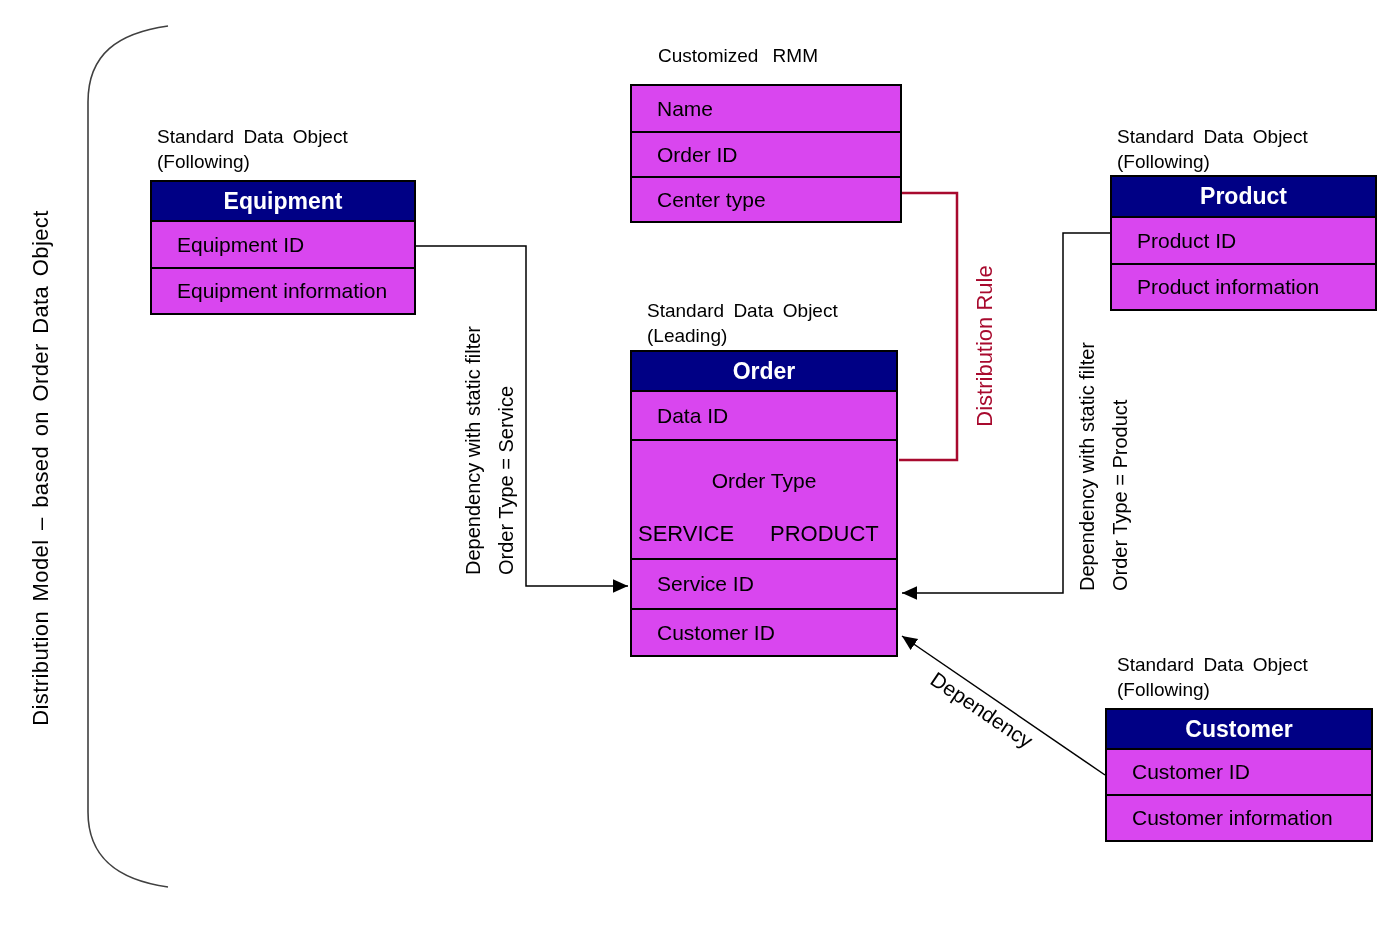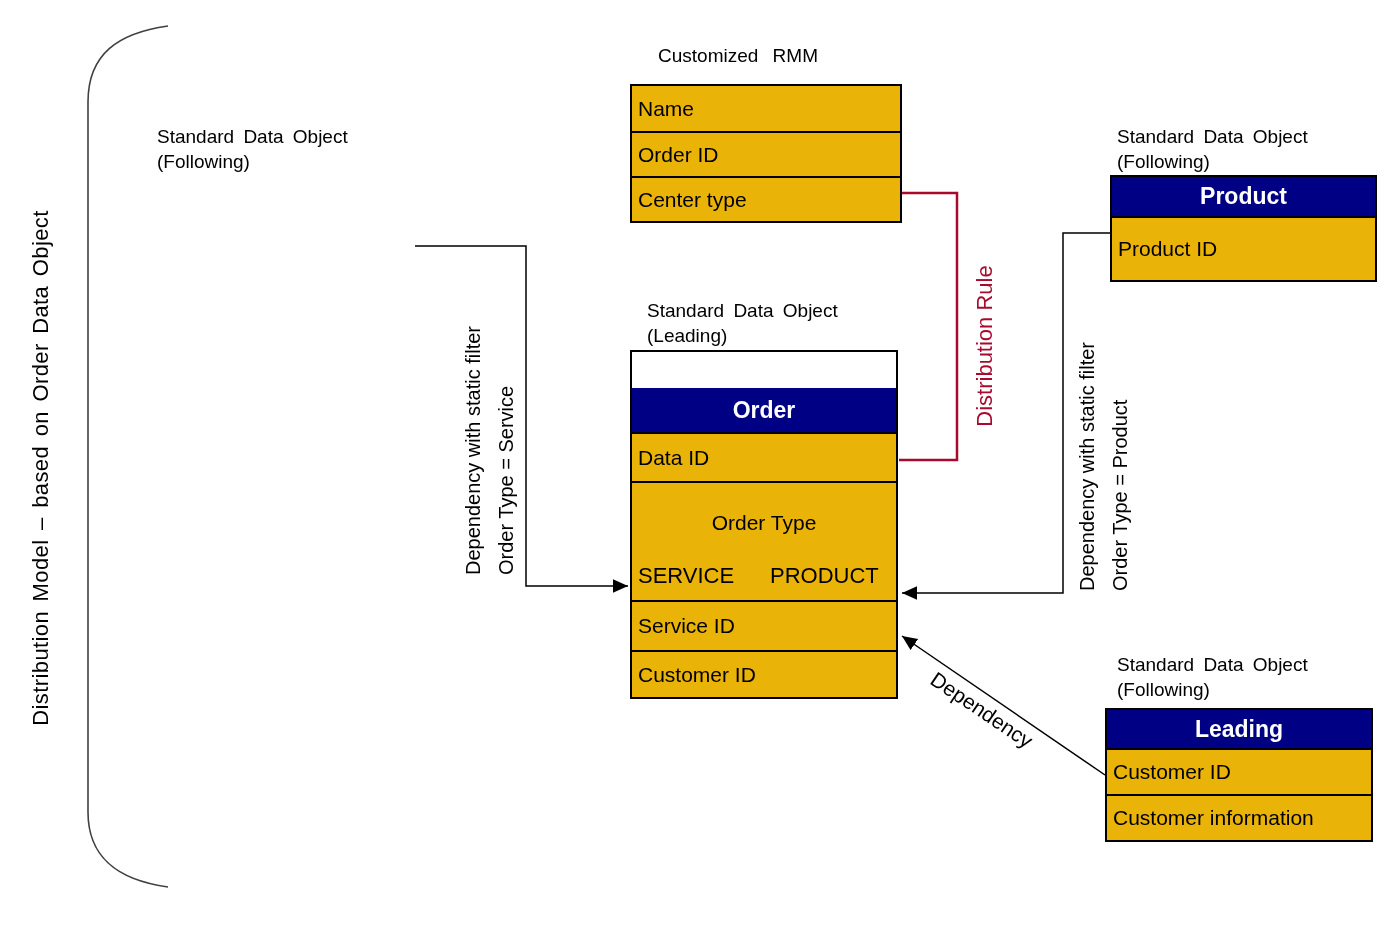--- a/index.html
+++ b/index.html
@@ -10,21 +10,21 @@
   svg.layer { position:absolute; left:0; top:0; width:1398px; height:945px; pointer-events:none; }
 
   
   .entity { position:absolute; border:2px solid #000; background:#fff; box-sizing:content-box; }
   .entity .hdr {
     display:flex; align-items:center; justify-content:center;
     background:#000085; color:#fff; font-weight:bold; font-size:23px;
   }
   .entity .row {
     border-top:2px solid #000; display:flex; align-items:center;
-    padding-left:6px; font-size:21px; box-sizing:border-box; background:#eab308;
+    padding-left:25px; font-size:21px; box-sizing:border-box; background:#d946ef;
   }
   .entity .row.first { border-top:none; }
 
   
   .objlabel { position:absolute; font-size:19px; line-height:25px; word-spacing:4px; white-space:nowrap; }
 
   .rmm-title { position:absolute; left:658px; top:45px; font-size:19px; word-spacing:9px; white-space:nowrap; }
 
   
   .vtitle {
@@ -90,52 +90,58 @@
   <div class="entity" style="left:630px; top:84px; width:268px;">
     <div class="row first" style="height:45px;">Name</div>
     <div class="row" style="height:45px;">Order ID</div>
     <div class="row" style="height:45px;">Center type</div>
   </div>
 
   <div class="objlabel" style="left:157px; top:124px;">
     <div>Standard Data Object</div>
     <div>(Following)</div>
   </div>
+  <div class="entity" style="left:150px; top:180px; width:262px;">
+    <div class="hdr" style="height:38px;">Equipment</div>
+    <div class="row" style="height:47px;">Equipment ID</div>
+    <div class="row" style="height:46px;">Equipment information</div>
+  </div>
 
   <div class="objlabel" style="left:1117px; top:124px;">
     <div>Standard Data Object</div>
     <div>(Following)</div>
   </div>
   <div class="entity" style="left:1110px; top:175px; width:263px;">
     <div class="hdr" style="height:39px;">Product</div>
-    <div class="row" style="height:64px;">Product ID</div>
+    <div class="row" style="height:47px;">Product ID</div>
+    <div class="row" style="height:46px;">Product information</div>
   </div>
 
   <div class="objlabel" style="left:647px; top:298px;">
     <div>Standard Data Object</div>
     <div>(Leading)</div>
   </div>
   <div class="entity" style="left:630px; top:350px; width:264px;">
-    <div class="hdr" style="height:44px;margin-top:36px;">Order</div>
+    <div class="hdr" style="height:38px;">Order</div>
     <div class="row" style="height:49px;">Data ID</div>
     <div class="row ot-row" style="height:119px;">
       <span class="ot-label">Order Type</span>
       <span class="ot-val s">SERVICE</span>
       <span class="ot-val p">PRODUCT</span>
     </div>
     <div class="row" style="height:50px;">Service ID</div>
     <div class="row" style="height:47px;">Customer ID</div>
   </div>
 
   <div class="objlabel" style="left:1117px; top:652px;">
     <div>Standard Data Object</div>
     <div>(Following)</div>
   </div>
   <div class="entity" style="left:1105px; top:708px; width:264px;">
-    <div class="hdr" style="height:38px;">Leading</div>
+    <div class="hdr" style="height:38px;">Customer</div>
     <div class="row" style="height:46px;">Customer ID</div>
     <div class="row" style="height:46px;">Customer information</div>
   </div>
 
   <div class="vlabel2 svc">
     <div>Dependency with static filter</div>
     <div>Order Type = Service</div>
   </div>
 
   <div class="vlabel2 prd">

